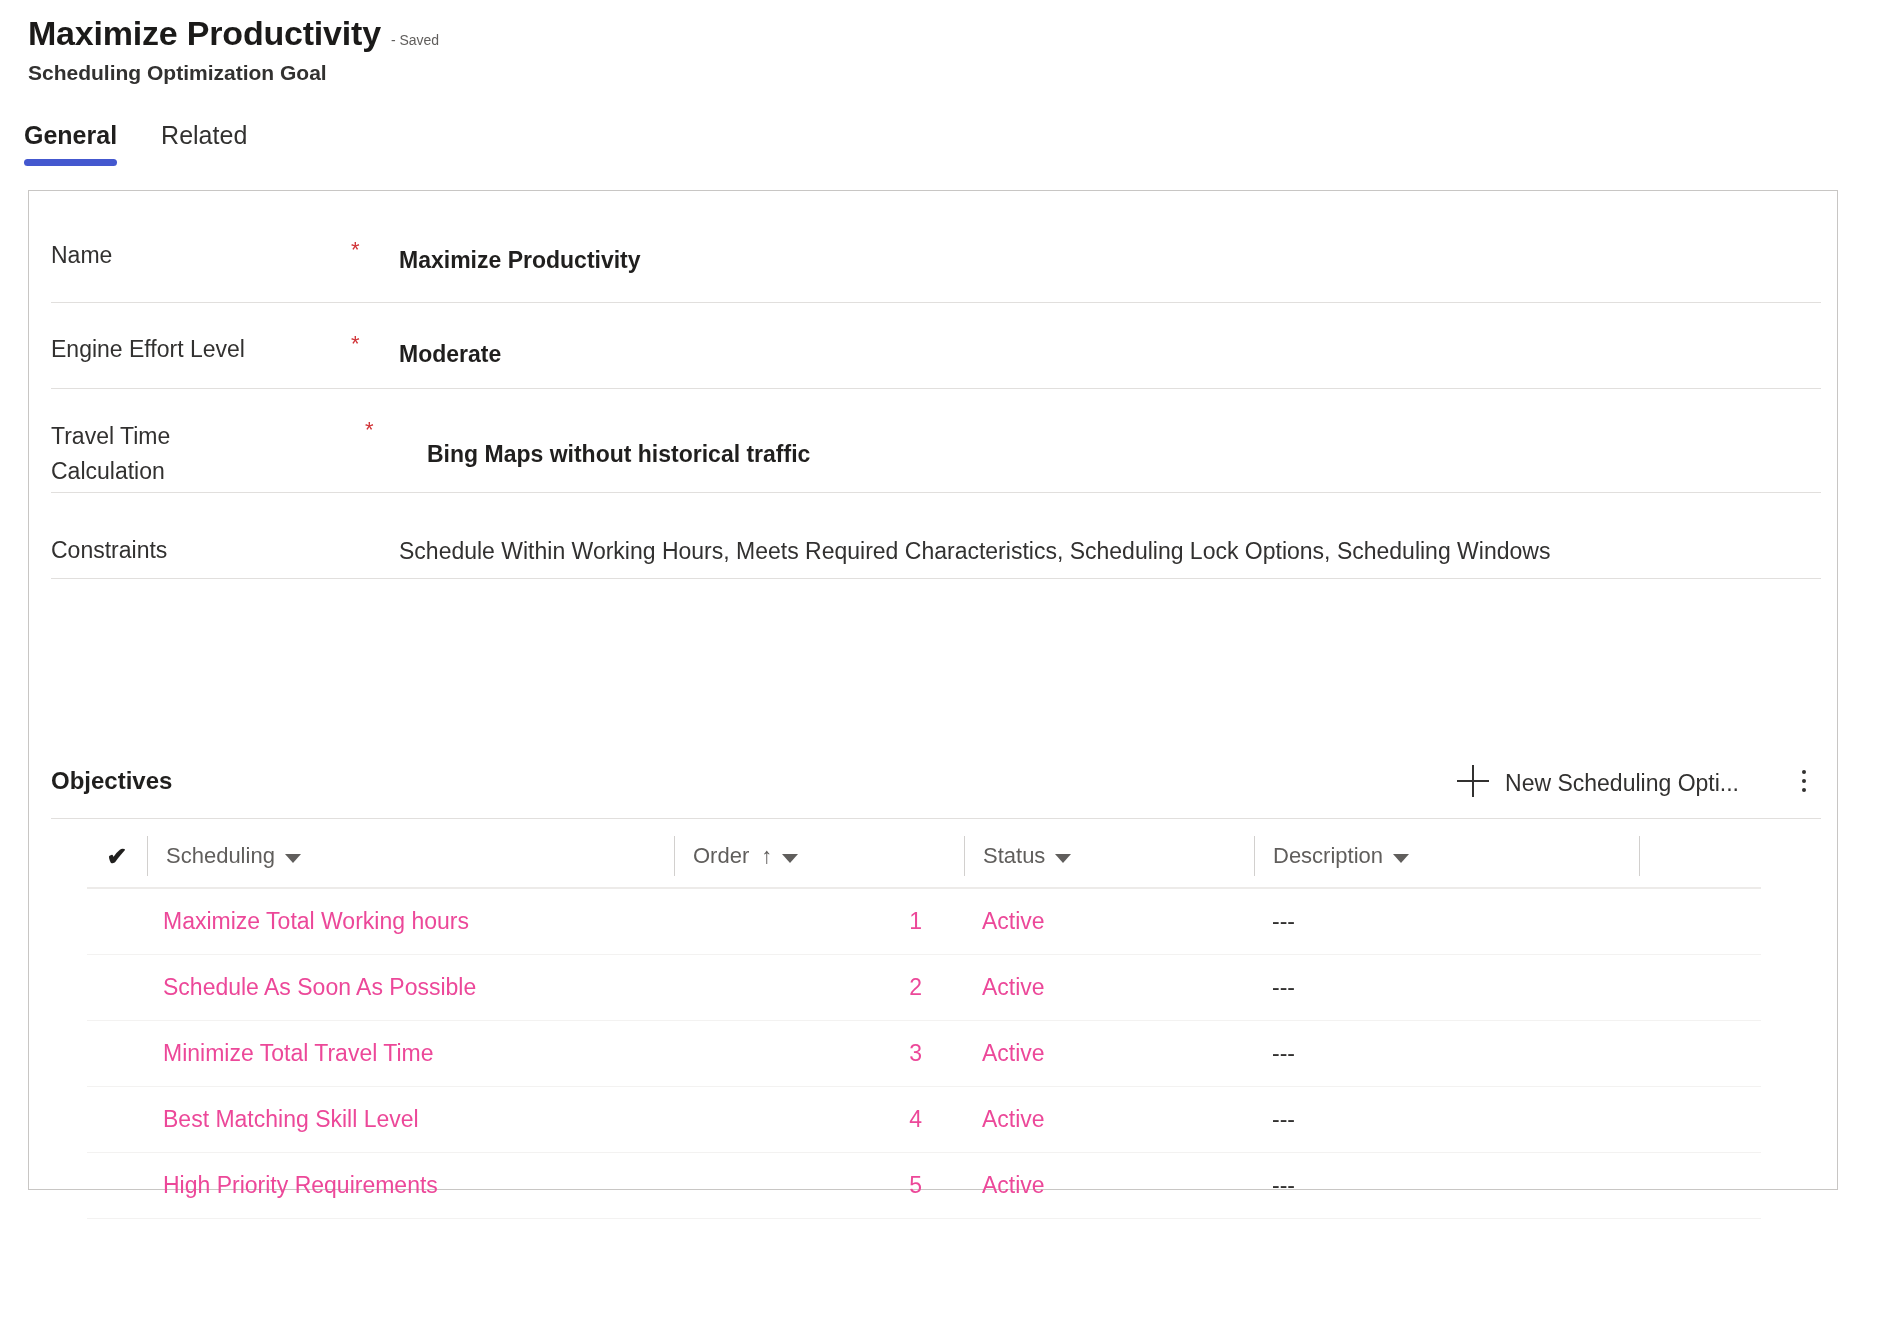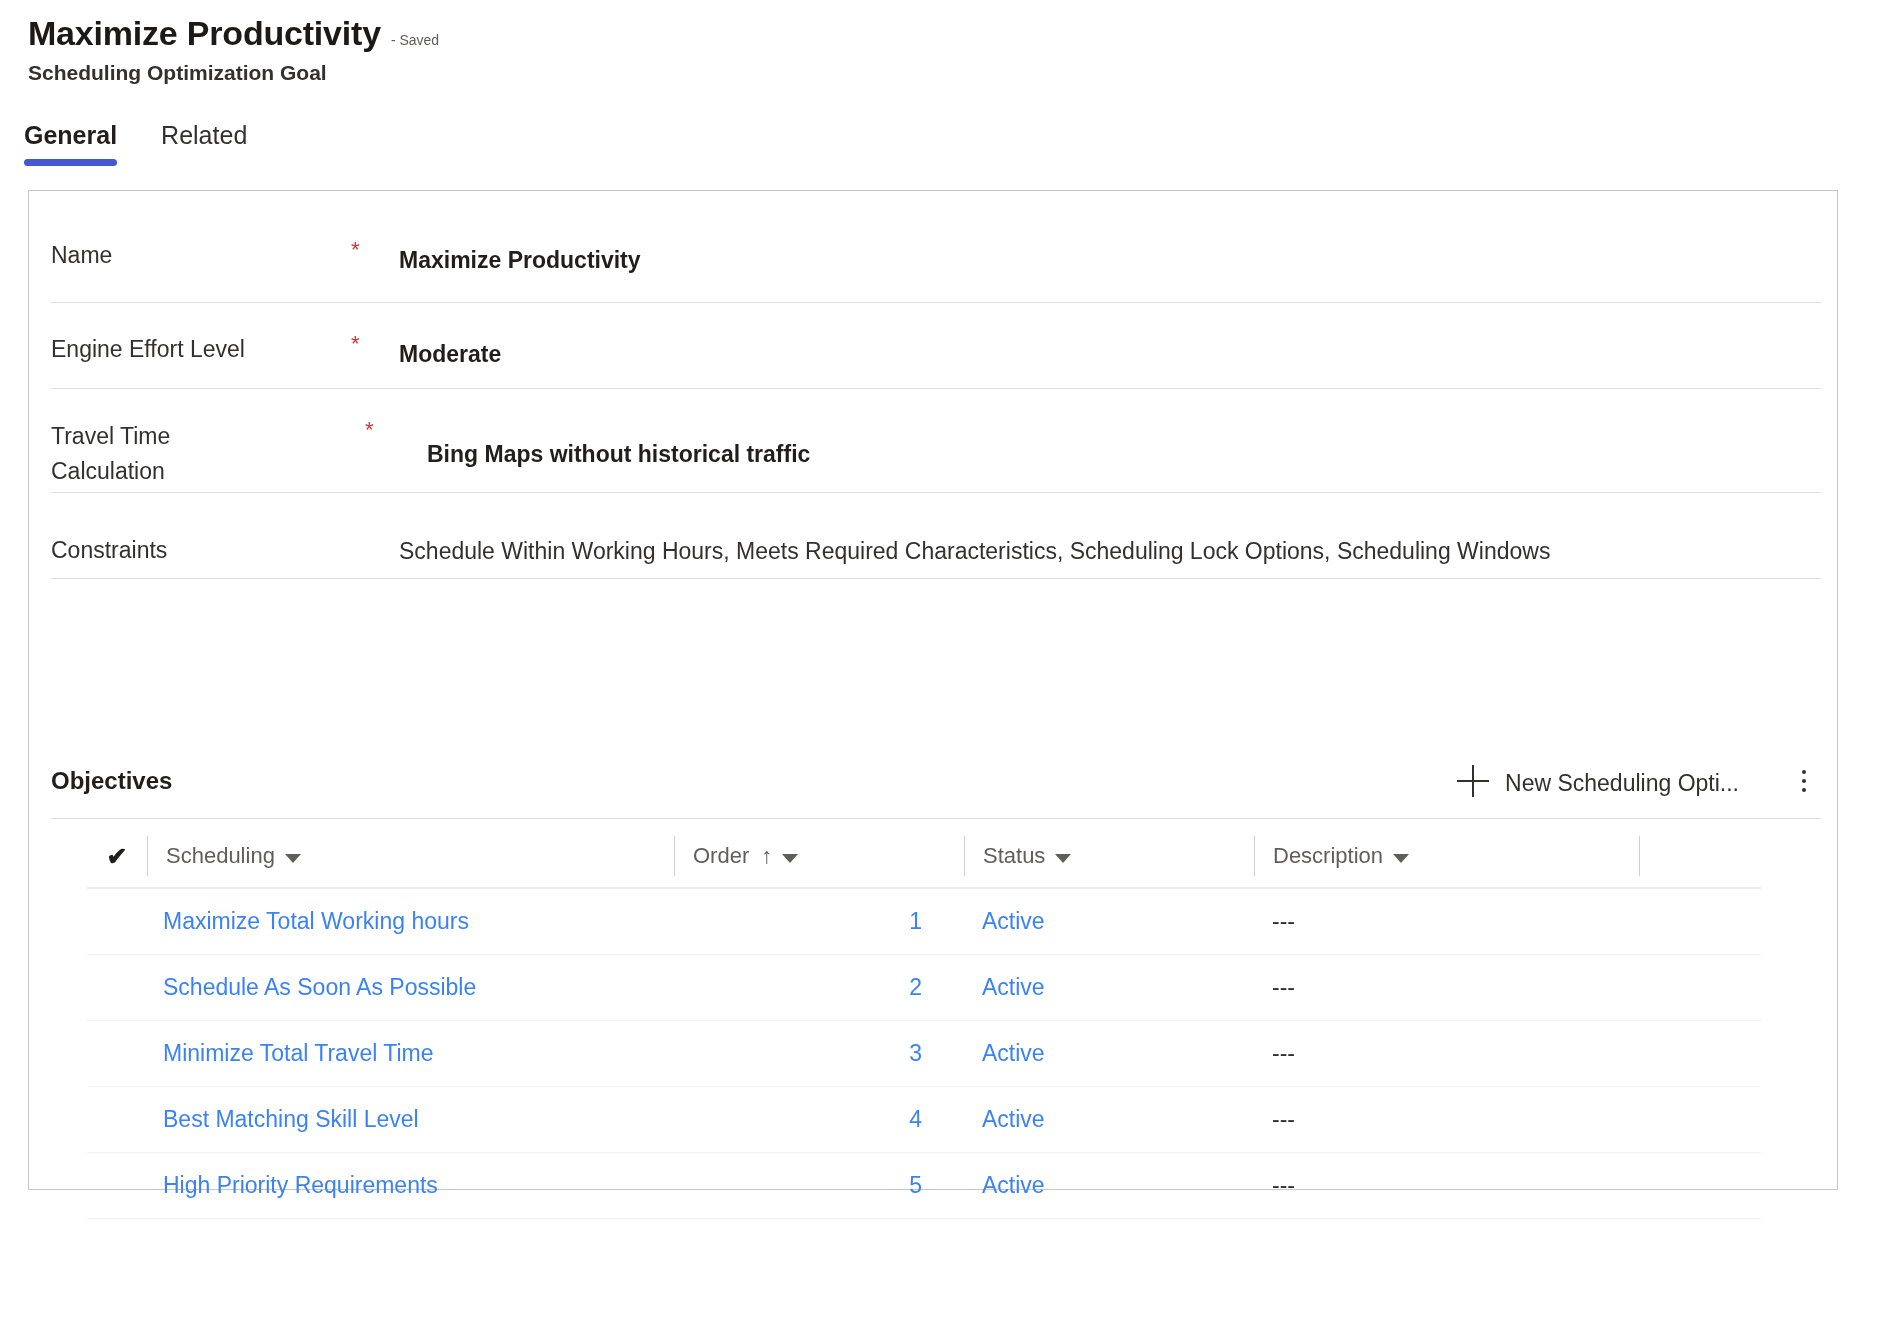--- a/index.html
+++ b/index.html
@@ -260,21 +260,21 @@
   .grid-row {
     display: flex;
     align-items: center;
     height: 66px;
     border-bottom: 1px solid #f3f2f1;
     cursor: pointer;
   }
   .cell {
     padding-left: 18px;
     font-size: 23px;
-    color: #3b82f6;
+    color: #ec4899;
     white-space: nowrap;
     overflow: hidden;
     text-overflow: ellipsis;
   }
   .cell-objective   { width: 527px; flex: 0 0 527px; padding-left: 16px; }
   .cell-order       { width: 290px; flex: 0 0 290px; text-align: right; padding-right: 42px; padding-left: 0; }
   .cell-status      { width: 290px; flex: 0 0 290px; }
   .cell-description { width: 385px; flex: 0 0 385px; color: #323130; }
   .cell-endcap      { width: 22px; flex: 0 0 22px; }
 </style>

